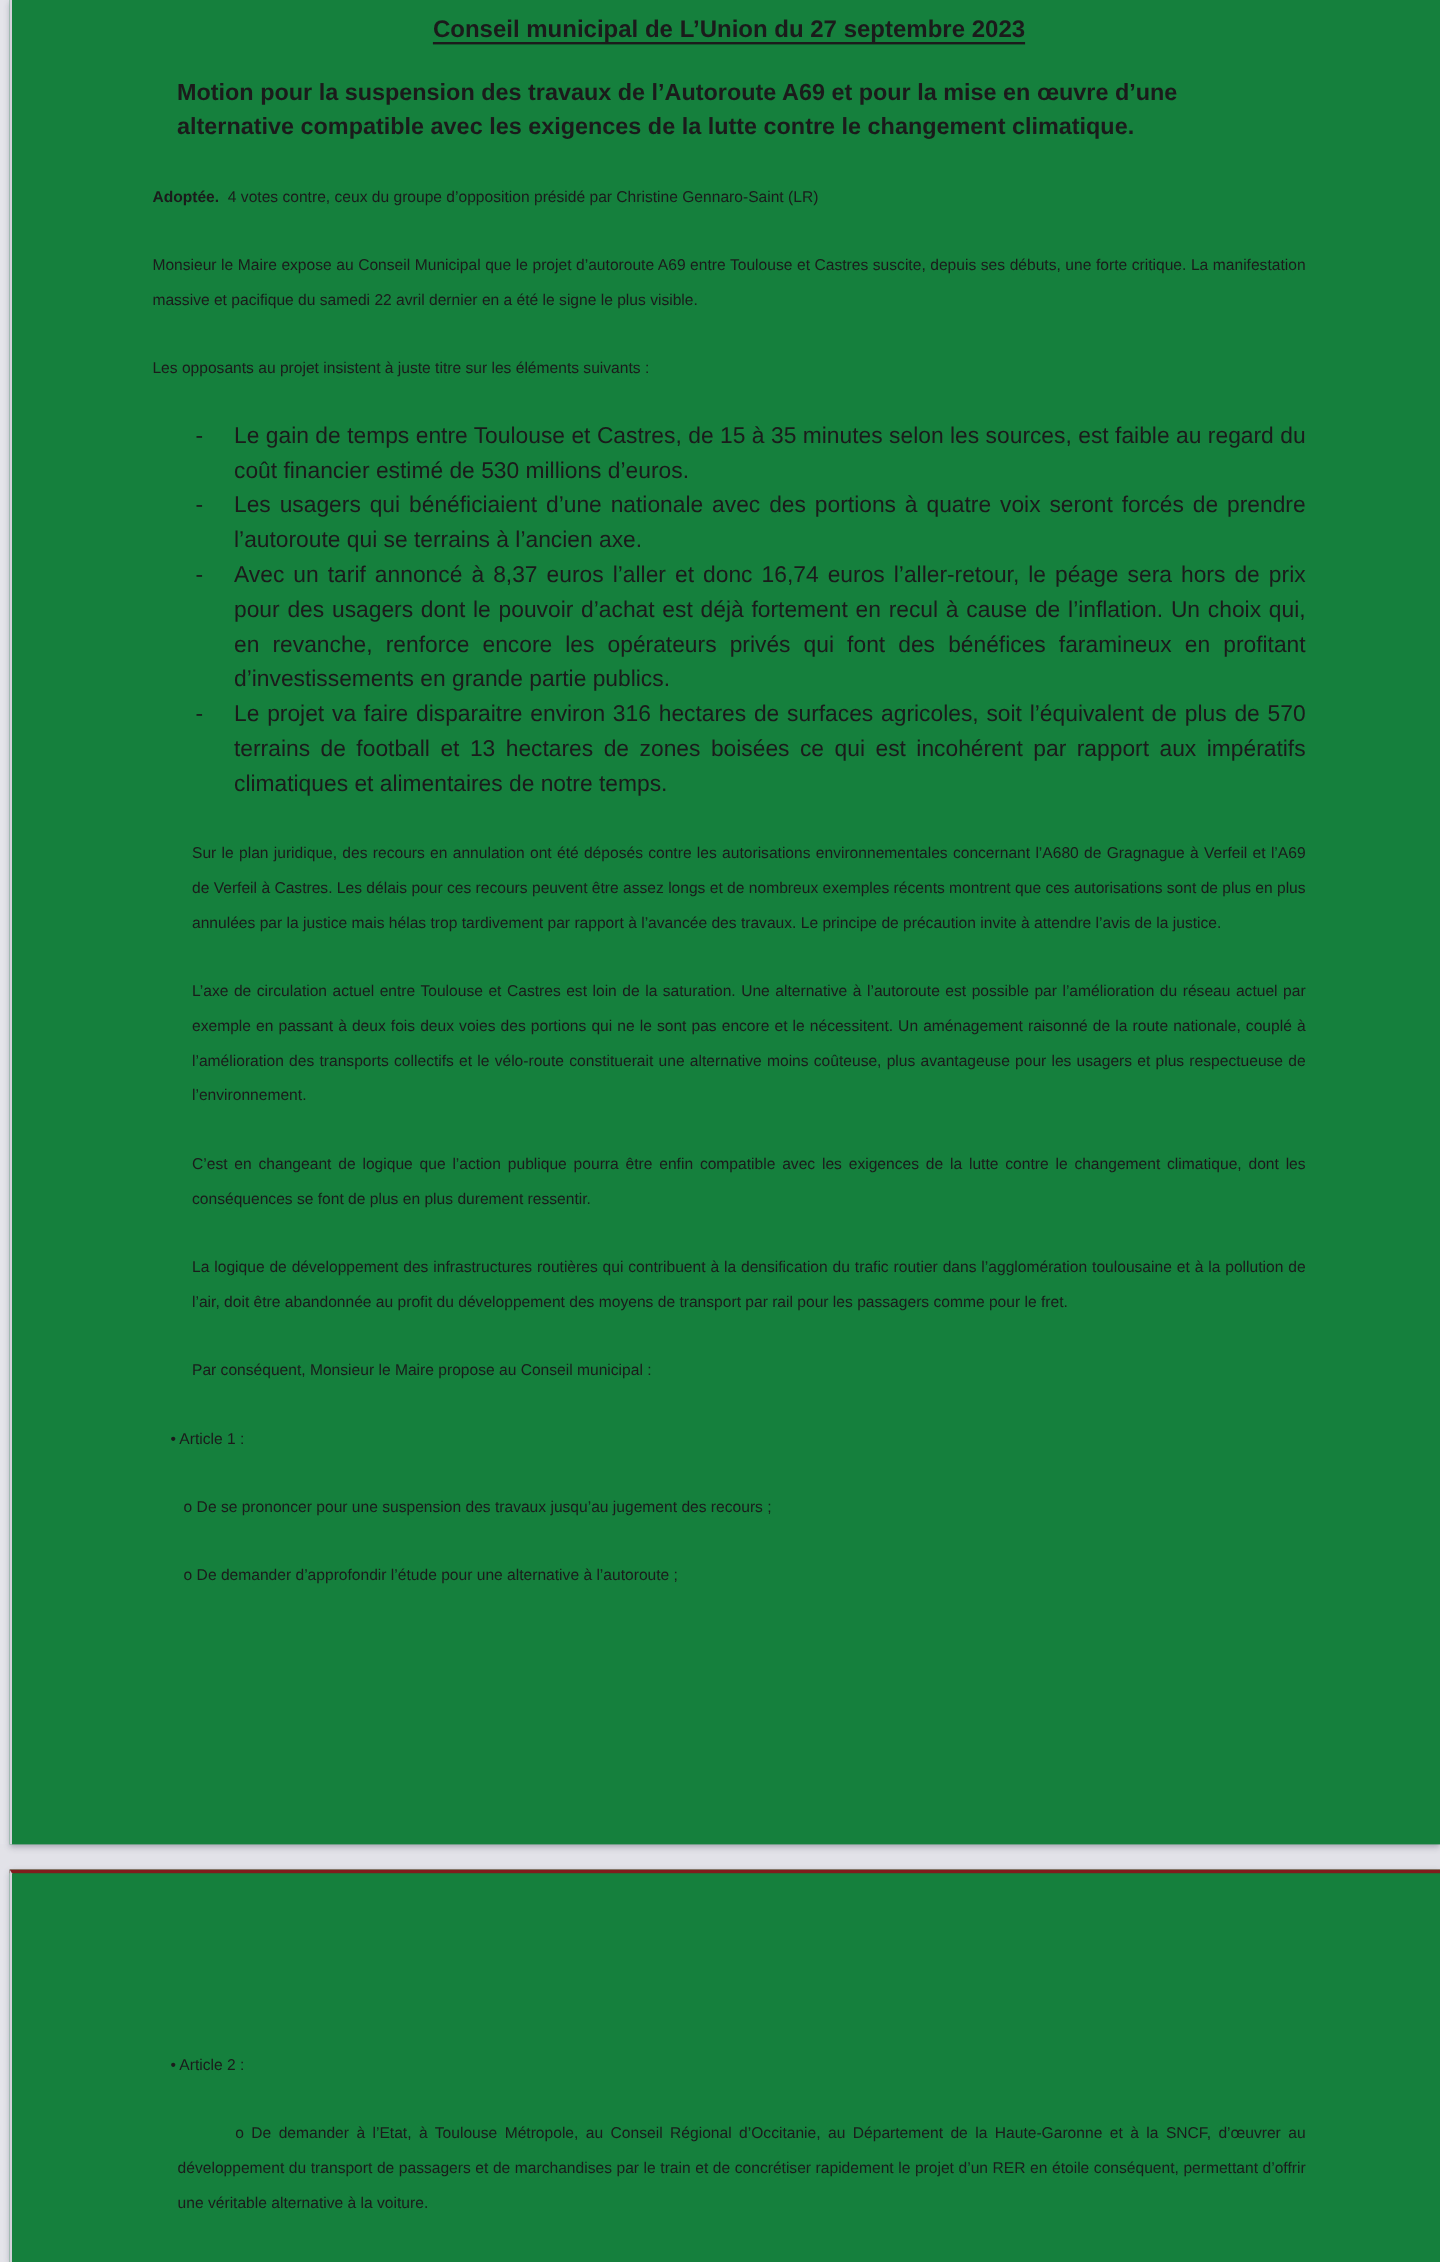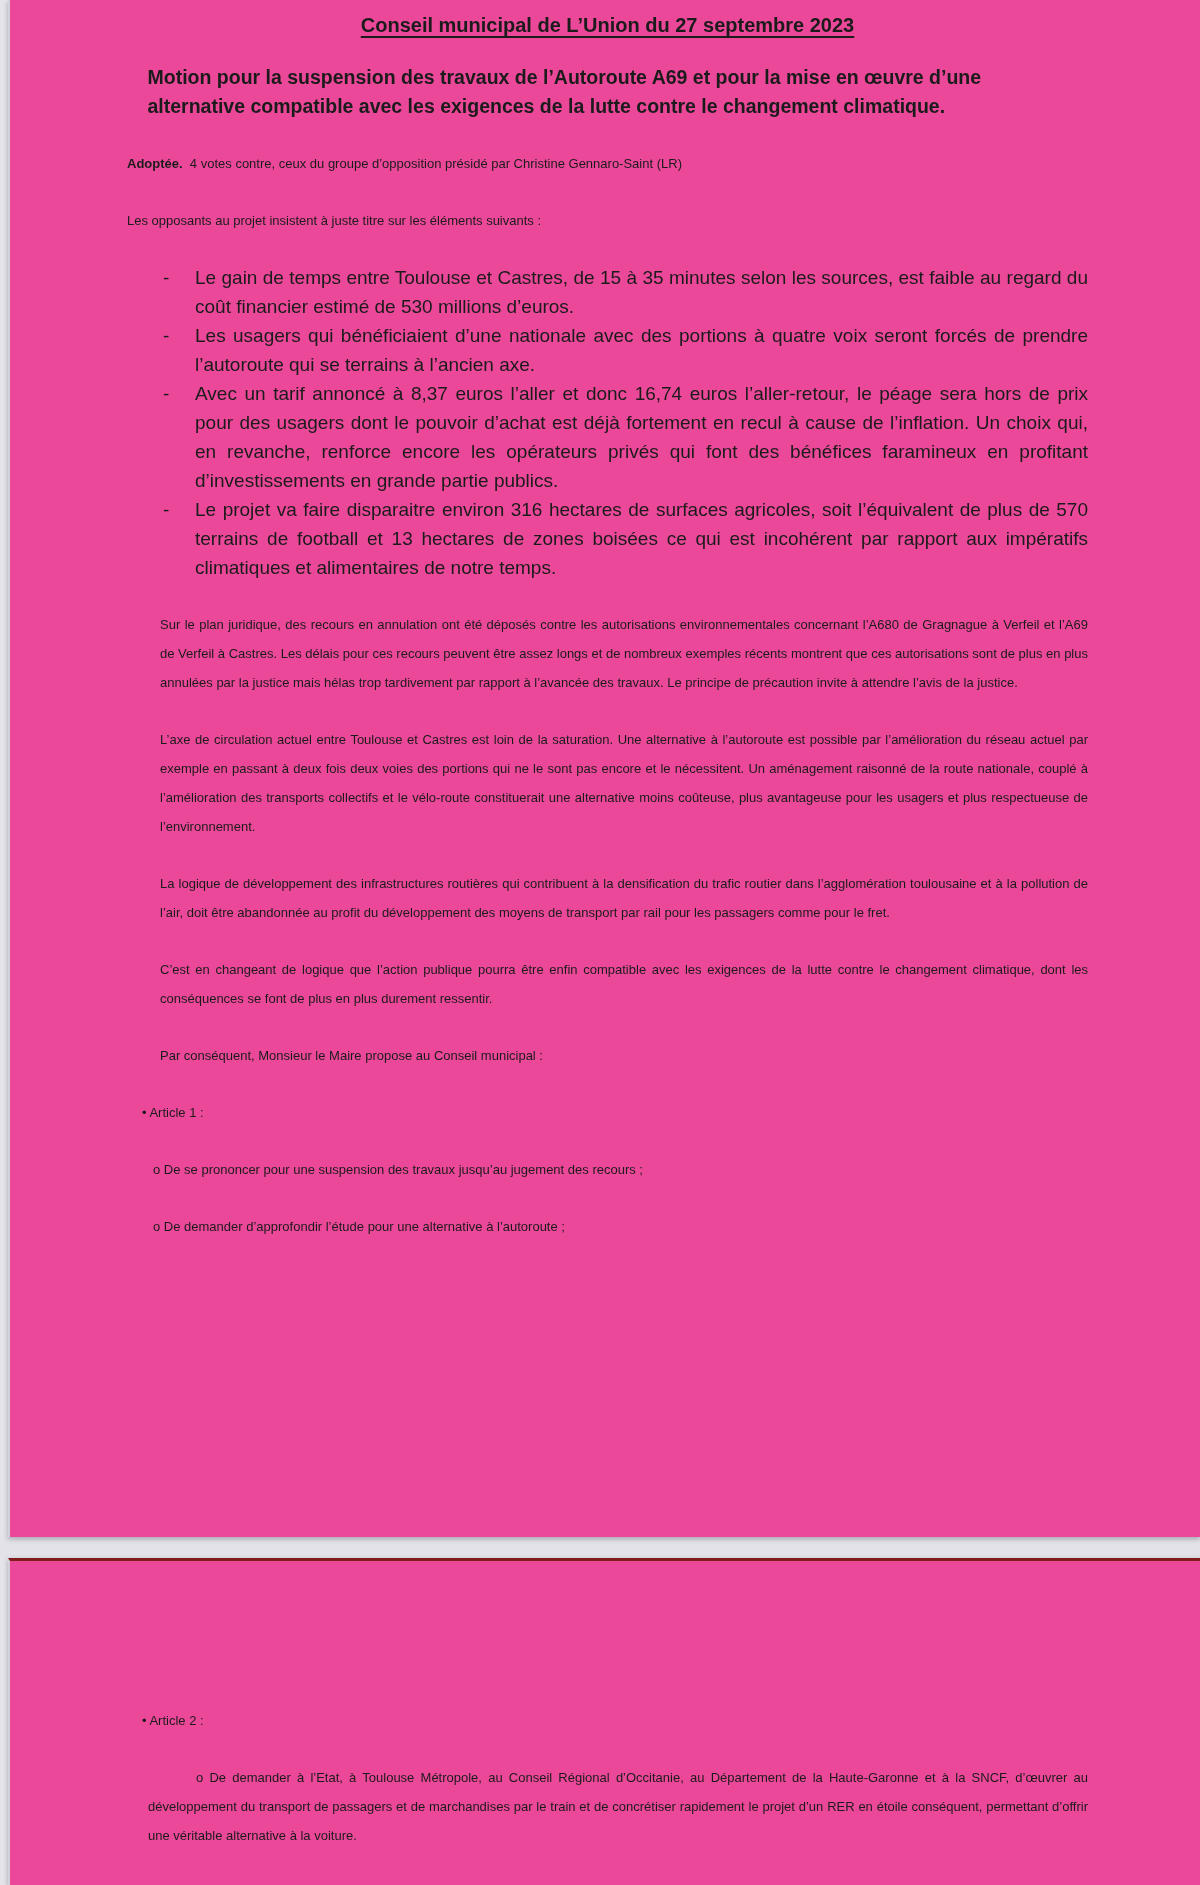--- a/index.html
+++ b/index.html
@@ -9,21 +9,21 @@
     width: 1200px;
     font-family: "Liberation Sans", sans-serif;
   }
   .viewport {
     width: 1200px;
     height: 1885px;
     overflow: hidden;
     background: #e4e4ea;
   }
   .page {
-    background: #ec4899;
+    background: #15803d;
     width: 1192px;
     margin-left: 8px;
     box-sizing: border-box;
     border-left: 2px solid #d2d2da;
     box-shadow: 0 2px 5px rgba(90,90,110,0.45);
     color: #1b1b1b;
     filter: blur(0.25px);
   }
   .page1 {
     height: 1537px;
@@ -90,34 +90,35 @@
 <div class="viewport">
 
   <div class="page page1">
 
     <h1 class="doc-title">Conseil municipal de L’Union du 27 septembre 2023</h1>
 
     <div class="doc-subtitle">Motion pour la suspension des travaux de l’Autoroute A69 et pour la mise en œuvre d’une alternative compatible avec les exigences de la lutte contre le changement climatique.</div>
 
     <p><span class="adopted-label">Adoptée.</span>&nbsp; <span>4 votes contre, ceux du groupe d’opposition présidé par Christine Gennaro-Saint (LR)</span></p>
 
+    <p class="justify">Monsieur le Maire expose au Conseil Municipal que le projet d’autoroute A69 entre Toulouse et Castres suscite, depuis ses débuts, une forte critique. La manifestation massive et pacifique du samedi 22 avril dernier en a été le signe le plus visible.</p>
 
     <p>Les opposants au projet insistent à juste titre sur les éléments suivants :</p>
 
     <div class="bullet-list">
       <div class="bullet-item"><span class="bullet-dash">-</span><span>Le gain de temps entre Toulouse et Castres, de 15 à 35 minutes selon les sources, est faible au regard du coût financier estimé de 530 millions d’euros.</span></div>
       <div class="bullet-item"><span class="bullet-dash">-</span><span>Les usagers qui bénéficiaient d’une nationale avec des portions à quatre voix seront forcés de prendre l’autoroute qui se terrains à l’ancien axe.</span></div>
       <div class="bullet-item"><span class="bullet-dash">-</span><span>Avec un tarif annoncé à 8,37 euros l’aller et donc 16,74 euros l’aller-retour, le péage sera hors de prix pour des usagers dont le pouvoir d’achat est déjà fortement en recul à cause de l’inflation. Un choix qui, en revanche, renforce encore les opérateurs privés qui font des bénéfices faramineux en profitant d’investissements en grande partie publics.</span></div>
       <div class="bullet-item"><span class="bullet-dash">-</span><span>Le projet va faire disparaitre environ 316 hectares de surfaces agricoles, soit l’équivalent de plus de 570 terrains de football et 13 hectares de zones boisées ce qui est incohérent par rapport aux impératifs climatiques et alimentaires de notre temps.</span></div>
     </div>
 
     <p class="justify indent-block">Sur le plan juridique, des recours en annulation ont été déposés contre les autorisations environnementales concernant l’A680 de Gragnague à Verfeil et l’A69 de Verfeil à Castres. Les délais pour ces recours peuvent être assez longs et de nombreux exemples récents montrent que ces autorisations sont de plus en plus annulées par la justice mais hélas trop tardivement par rapport à l’avancée des travaux. Le principe de précaution invite à attendre l’avis de la justice.</p>
     <p class="justify indent-block">L’axe de circulation actuel entre Toulouse et Castres est loin de la saturation. Une alternative à l’autoroute est possible par l’amélioration du réseau actuel par exemple en passant à deux fois deux voies des portions qui ne le sont pas encore et le nécessitent. Un aménagement raisonné de la route nationale, couplé à l’amélioration des transports collectifs et le vélo-route constituerait une alternative moins coûteuse, plus avantageuse pour les usagers et plus respectueuse de l’environnement.</p>
+    <p class="justify indent-block">C’est en changeant de logique que l’action publique pourra être enfin compatible avec les exigences de la lutte contre le changement climatique, dont les conséquences se font de plus en plus durement ressentir.</p>
     <p class="justify indent-block">La logique de développement des infrastructures routières qui contribuent à la densification du trafic routier dans l’agglomération toulousaine et à la pollution de l’air, doit être abandonnée au profit du développement des moyens de transport par rail pour les passagers comme pour le fret.</p>
-    <p class="justify indent-block">C’est en changeant de logique que l’action publique pourra être enfin compatible avec les exigences de la lutte contre le changement climatique, dont les conséquences se font de plus en plus durement ressentir.</p>
     <p class="indent-block">Par conséquent, Monsieur le Maire propose au Conseil municipal :</p>
 
     <p class="article-label">• Article 1 :</p>
     <p class="sub-item">o De se prononcer pour une suspension des travaux jusqu’au jugement des recours ;</p>
     <p class="sub-item">o De demander d’approfondir l’étude pour une alternative à l’autoroute ;</p>
 
   </div>
 
   <div class="page-gap"></div>
 

